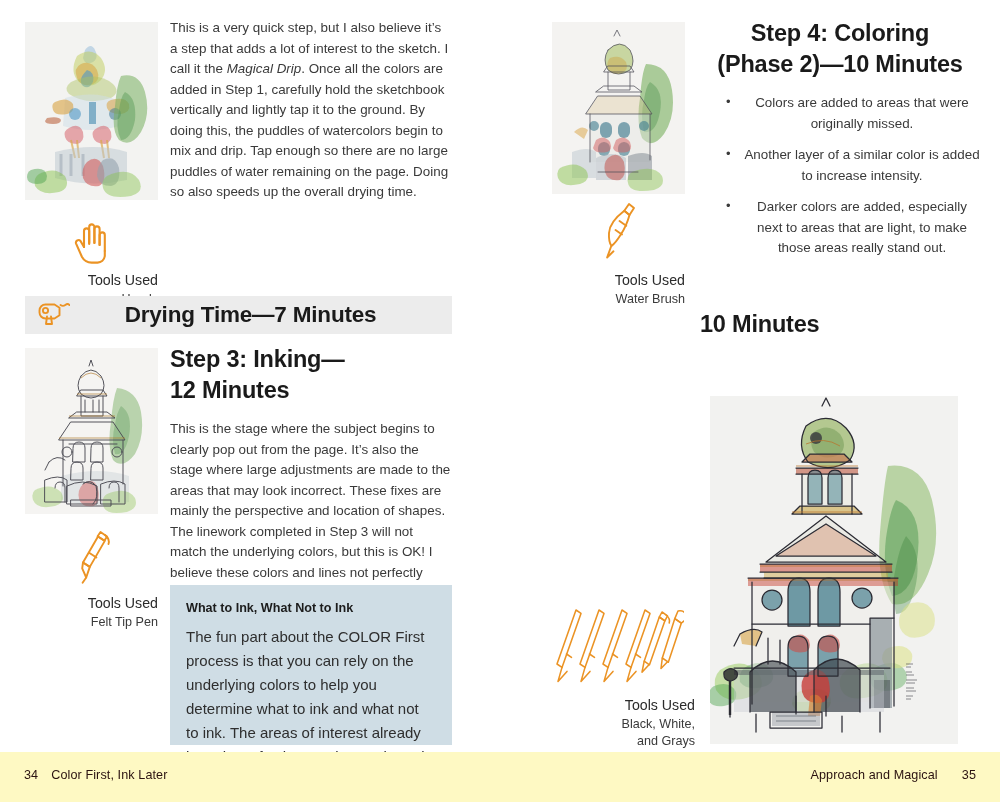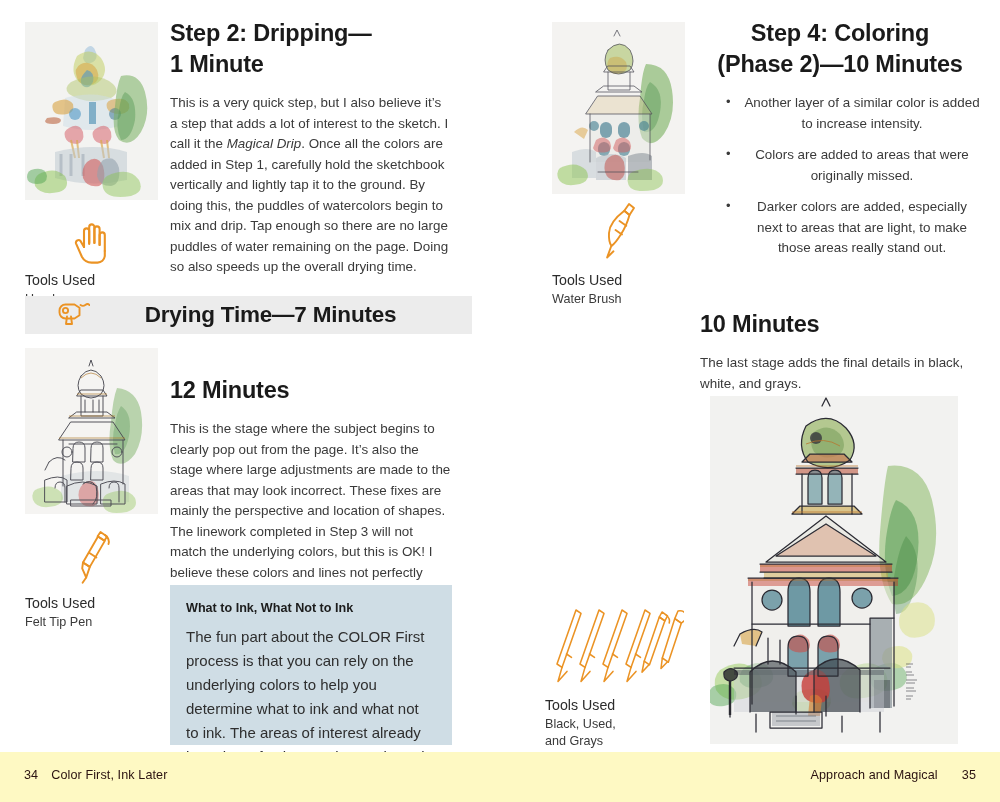--- a/index.html
+++ b/index.html
@@ -69,21 +69,21 @@
     left: 0;
     top: -1px;
     font-size: 13px;
     color: #3a3a3a;
   }
 
   
   .tools-block {
     position: absolute;
     width: 133px;
-    text-align: left;
+    text-align: right;
   }
   .tools-icon {
     height: 60px;
     display: flex;
     align-items: flex-end;
     justify-content: center;
     margin-bottom: 6px;
   }
   .tools-title {
     font-size: 14.2px;
@@ -219,28 +219,24 @@
         <path d="M23.4 24 L23.4 10 a2.6 2.6 0 0 1 5.2 0 L28.6 26"></path>
         <path d="M28.6 26 L28.6 16 a2.6 2.6 0 0 1 5.2 0 L33.8 32"></path>
         <path d="M13 28 L9.5 22 a2.6 2.6 0 0 0 -4.4 2.6 L11 38 a11 11 0 0 0 9.6 5.6 l6 0 a7.5 7.5 0 0 0 7.2 -6.4 L33.8 32"></path>
       </svg>
     </div>
     <div class="tools-title">Tools Used</div>
     <div class="tools-sub">Hands</div>
   </div>
 
   <div class="col-text" style="left:170px; top:18px; width:282px;">
-    <h2 class="step-head">
-      <span>Step 2: Dripping—</span><br>
-      <span>1 Minute</span>
-    </h2>
     <p class="body-text"><span>This is a very quick step, but I also believe it’s a step that adds a lot of interest to the sketch. I call it the </span><em>Magical Drip</em><span>. Once all the colors are added in Step 1, carefully hold the sketchbook vertically and lightly tap it to the ground. By doing this, the puddles of watercolors begin to mix and drip. Tap enough so there are no large puddles of water remaining on the page. Doing so also speeds up the overall drying time.</span></p>
   </div>
 
-  <div class="drying-bar" style="left:25px; top:296px; width:427px; height:38px;padding-left:20px;">
+  <div class="drying-bar" style="left:25px; top:296px; width:427px; height:38px;">
     <div class="dry-icon">
       <svg width="34" height="28" viewBox="0 0 34 28" fill="none" stroke="#eb9324" stroke-width="1.9" stroke-linecap="round" stroke-linejoin="round">
         <path d="M3.5 9.5 a6 6 0 0 1 6 -6 l9 0 l5 3.2 l0 7.6 l-5 3.2 l-9 0 a6 6 0 0 1 -6 -6 z"></path>
         <circle cx="9.5" cy="9.5" r="2.6"></circle>
         <path d="M11 15.5 l-1 7.5 l6 0 l-1 -7.5"></path>
         <path d="M24.5 4 q2.4 1.8 4.8 0 q2.4 -1.8 4.2 0"></path>
       </svg>
     </div>
     <div class="dry-label">Drying Time—7 Minutes</div>
   </div>
@@ -297,21 +293,21 @@
         <path d="M16.2 51.5 l-3.6 5.2"></path>
         <path d="M35 9 q5 4 3.5 9"></path>
       </svg>
     </div>
     <div class="tools-title">Tools Used</div>
     <div class="tools-sub">Felt Tip Pen</div>
   </div>
 
   <div class="col-text" style="left:170px; top:344px; width:282px;">
     <h2 class="step-head">
-      <br>
+      <span>Step 3: Inking—</span><br>
       <span>12 Minutes</span>
     </h2>
     <p class="body-text">This is the stage where the subject begins to clearly pop out from the page. It’s also the stage where large adjustments are made to the areas that may look incorrect. These fixes are mainly the perspective and location of shapes. The linework completed in Step 3 will not match the underlying colors, but this is OK! I believe these colors and lines not perfectly matching adds to the visual delight and interest of the sketch.</p>
   </div>
 
   <div class="tint-box" style="left:170px; top:585px; width:282px; height:160px;">
     <div class="tint-title">What to Ink, What Not to Ink</div>
     <p class="tint-body"><span>The fun part about the COLOR First process is that you can rely on the underlying colors to help you determine what to ink and what not to ink. The areas of interest already have lots of colors, so just go in and work out the details. But also look around the page and create balance in areas with no color. Balance is key: </span><em>What you ink is just as important as what you don’t.</em></p>
   </div>
 </div>
@@ -368,32 +364,31 @@
     <div class="tools-title">Tools Used</div>
     <div class="tools-sub">Water Brush</div>
   </div>
 
   <div class="col-text" style="left:200px; top:18px; width:280px;text-align:center;">
     <h2 class="step-head">
       <span>Step 4: Coloring</span><br>
       <span>(Phase 2)—10 Minutes</span>
     </h2>
     <ul class="bullets">
+      <li>Colors are added to areas that were originally missed.</li>
       <li>Another layer of a similar color is added to increase intensity.</li>
-      <li>Colors are added to areas that were originally missed.</li>
       <li>Darker colors are added, especially next to areas that are light, to make those areas really stand out.</li>
     </ul>
   </div>
 
   <div class="col-text" style="left:200px; top:278px; width:280px;">
     <h2 class="step-head">
       <br>
       <span>10 Minutes</span>
     </h2>
-    <p class="body-text">The last stage adds the final details in black, white, and grays.</p>
   </div>
 
   <div class="tools-block" style="left:545px; top:604px; width:150px; left:45px;">
     <div class="tools-icon" style="height:86px;">
       <svg width="128" height="86" viewBox="0 0 128 86" fill="none" stroke="#eb9324" stroke-width="1.55" stroke-linecap="round" stroke-linejoin="round">
         <g transform="translate(0,0)">
           <path d="M20 6 l5 3.4 l-19 54 l-5 -3.4 z"></path>
           <path d="M6 63.4 l-4 14 l9 -10"></path>
           <path d="M10.5 50 l5 3.4"></path>
         </g>
@@ -419,21 +414,21 @@
           <path d="M24 7 q4.5 3.4 3.2 8"></path>
         </g>
         <g transform="translate(105,4)">
           <path d="M17 3 q5 -1 7.6 2.6 q2.6 3.8 -1 7 l-3.3 2.6 l-6.5 -4.6 z"></path>
           <path d="M13.8 10.6 l6.5 4.6 l-13 39 l-6 -4.2 z"></path>
           <path d="M1.3 50 l-1.3 10.5 l6.3 -6.5"></path>
         </g>
       </svg>
     </div>
     <div class="tools-title">Tools Used</div>
-    <div class="tools-sub">Black, Used,</div>
+    <div class="tools-sub">Black, White,</div>
     <div class="tools-sub">and Grays</div>
   </div>
 
   <div class="art" style="position:absolute;left:210px;top:396px;width:248px;height:348px;">
     <svg viewBox="0 0 248 348" width="248" height="348">
       <rect x="0" y="0" width="248" height="348" fill="#f2f2f0"></rect>
 
       <g opacity="0.92">
         <path d="M178 70 q34 -4 44 34 q10 42 -4 74 q-14 34 -36 30 q-16 -24 -12 -72 q4 -50 8 -66 z" fill="#7fb45a" opacity="0.55"></path>
         <path d="M186 104 q26 10 22 52 q-4 42 -26 44 q-10 -26 -6 -58 q4 -28 10 -38 z" fill="#3f8f3f" opacity="0.5"></path>

